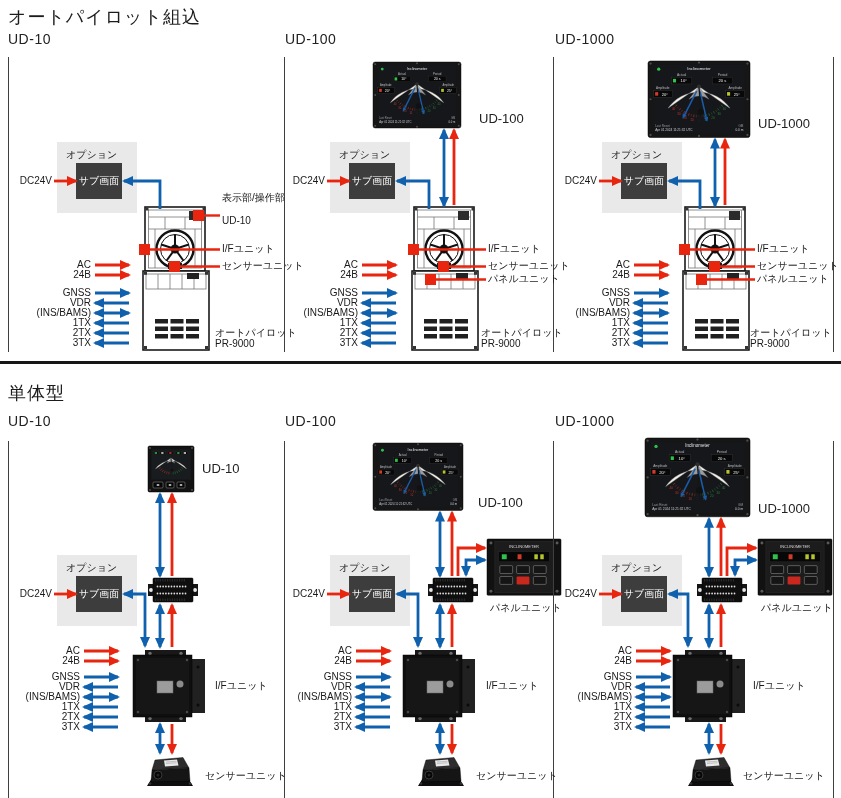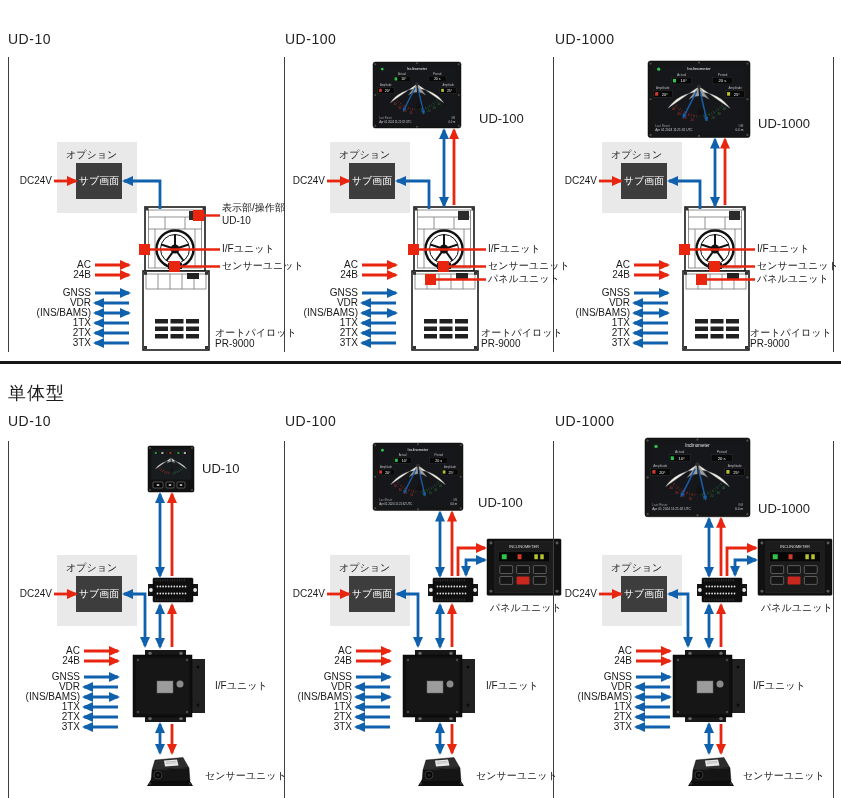--- a/index.html
+++ b/index.html
@@ -14,20 +14,21 @@
   .model{position:absolute;font-size:14px;color:#222;letter-spacing:.5px;z-index:6;}
   .divider{position:absolute;left:0;width:841px;height:3px;background:#161616;z-index:6;}
   .opt-box{position:absolute;width:80px;height:71px;background:#e9e9e9;z-index:2;}
   .sub-screen{position:absolute;width:46px;height:36px;background:#3d3d3d;color:#fff;font-size:10px;
     display:flex;align-items:center;justify-content:center;z-index:3;}
 </style>
 </head>
 <body>
 
 <div id="stage">
+  <div class="h1" style="left:8px;top:5px">オートパイロット組込</div>
   <div class="model" style="left:8px;top:31px">UD-10</div>
   <div class="model" style="left:285px;top:31px">UD-100</div>
   <div class="model" style="left:555px;top:31px">UD-1000</div>
   <div class="divider" style="top:361px"></div>
   <div class="h1" style="left:8px;top:381px">単体型</div>
   <div class="model" style="left:8px;top:413px">UD-10</div>
   <div class="model" style="left:285px;top:413px">UD-100</div>
   <div class="model" style="left:555px;top:413px">UD-1000</div>
 <svg width="841" height="798" class="layer" style="z-index: 2;">
       <g transform="translate(143,207)">
@@ -1005,21 +1006,21 @@
       <rect x="679" y="244" width="11" height="11" fill="#e8250f"></rect>
       <line x1="714" y1="266.5" x2="755" y2="266.5" stroke="#e8250f" stroke-width="2.4"></line>
       <rect x="709" y="261" width="11" height="11" fill="#e8250f"></rect>
       <line x1="701" y1="279.5" x2="755" y2="279.5" stroke="#e8250f" stroke-width="2.4"></line>
       <rect x="696" y="274" width="11" height="11" fill="#e8250f"></rect>
     </svg>
     <div class="opt-box" style="left: 57px; top: 142px;"></div>
     <div class="lbl mid" style="left: 66px; top: 155px;">オプション</div>
     <div class="sub-screen" style="left: 76px; top: 163px;">サブ画面</div>
     <div class="lbl end" style="left: 52px; top: 181px;">DC24V</div>
-    <div class="lbl mid" style="left: 222px; top: 208px; text-align: right;">表示部/操作部</div>
+    <div class="lbl mid" style="left: 222px; top: 198px; text-align: right;">表示部/操作部</div>
     <div class="lbl mid" style="left: 222px; top: 221px;">UD-10</div>
     <div class="lbl mid" style="left: 222px; top: 249px;">I/Fユニット</div>
     <div class="lbl mid" style="left: 222px; top: 266px;">センサーユニット</div>
     <div class="lbl end" style="left: 91px; top: 265px;">AC</div>
     <div class="lbl end" style="left: 91px; top: 275px;">24B</div>
     <div class="lbl end" style="left: 91px; top: 293px;">GNSS</div>
     <div class="lbl end" style="left: 91px; top: 303px;">VDR</div>
     <div class="lbl end" style="left: 91px; top: 313px;">(INS/BAMS)</div>
     <div class="lbl end" style="left: 91px; top: 323px;">1TX</div>
     <div class="lbl end" style="left: 91px; top: 333px;">2TX</div>

